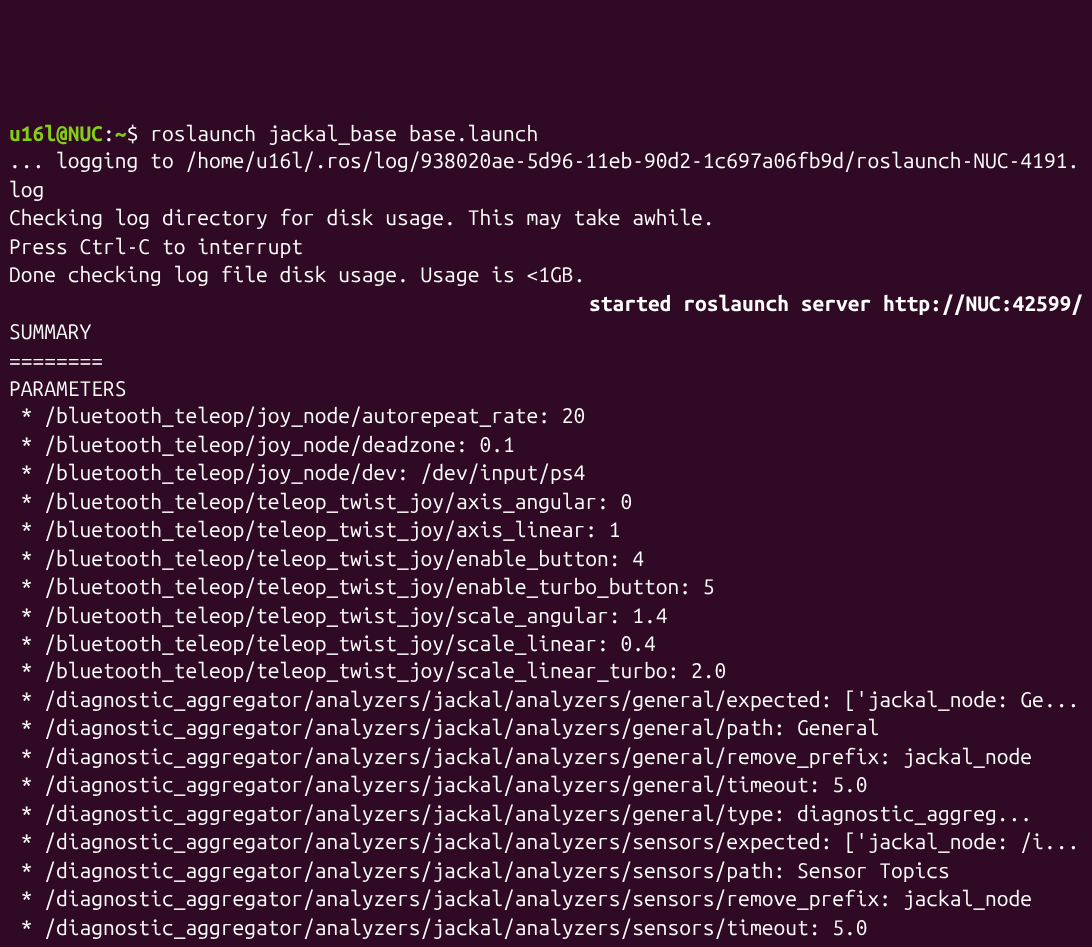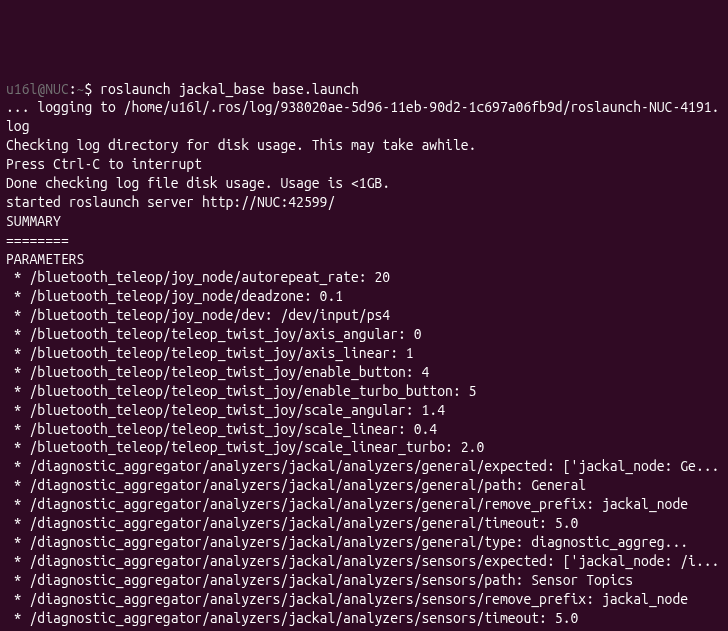--- a/index.html
+++ b/index.html
@@ -14,28 +14,29 @@
       font-size: 14px;
       line-height: 1.35;
       padding: 4px 6px;
       width: 728px;
       height: 631px;
       overflow: hidden;
       white-space: pre-wrap;
       word-break: break-all;
     }
     .prompt-user {
-      color: #737373;
-      font-weight: normal;
+      color: #84cc16;
+      font-weight: bold;
     }
     .prompt-sep {
       color: #ffffff;
     }
     .bold {
-      font-weight: normal;
+      font-weight: bold;
+      text-align: right;
     }
     .line {
       display: block;
     }
   </style>
 </head>
 <body>
 
 
 

